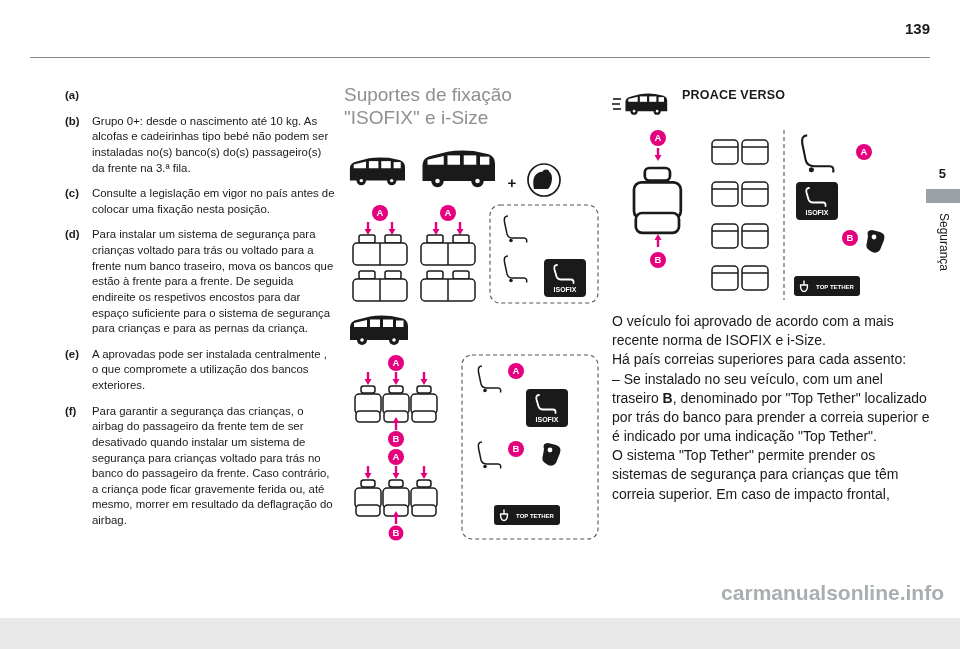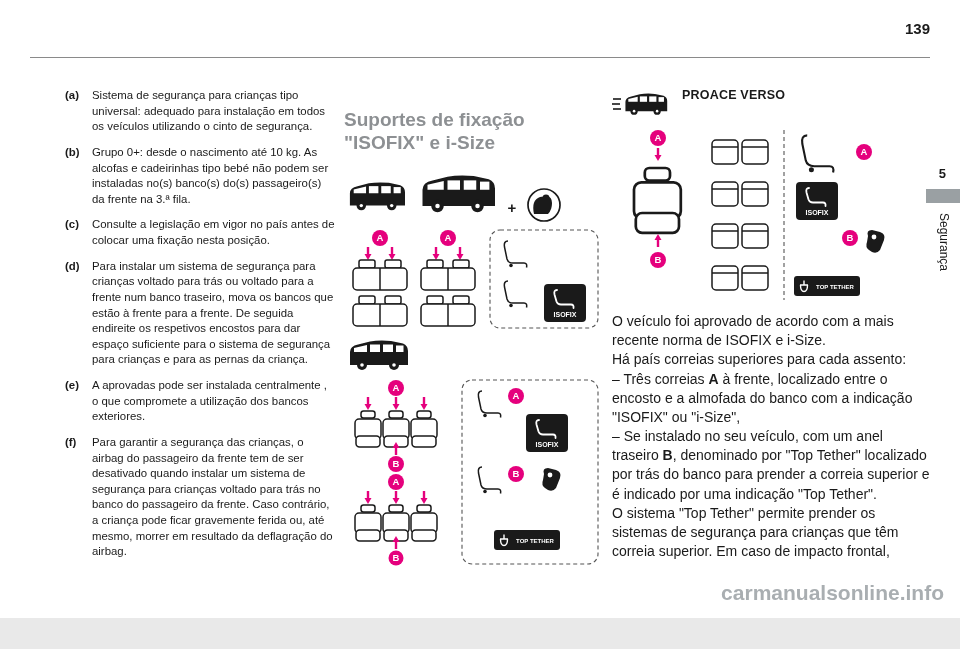--- a/index.html
+++ b/index.html
@@ -12,21 +12,21 @@
   .top-rule { position:absolute; left:30px; right:30px; top:57px; height:1px; background:#8a8a8a; }
   .page-number { position:absolute; top:20px; right:30px; font-size:15px; font-weight:bold; }
 
   
   .col-left { position:absolute; left:65px; top:88px; width:270px; }
   .item { display:flex; margin-bottom:10px; font-size:11.4px; line-height:1.37; }
   .item .label { font-weight:bold; width:27px; flex-shrink:0; }
 
   
   .col-mid { position:absolute; left:344px; top:84px; width:260px; }
-  .mid-heading { font-size:19px; font-weight:700; color:#8d9093; line-height:1.2; margin-bottom:12px;margin-top:25px; }
+  .mid-heading { font-size:19px; font-weight:400; color:#8d9093; line-height:1.2; margin-bottom:12px; }
   .fig { display:block; margin-bottom:5px; }
 
   
   .col-right { position:absolute; left:612px; top:88px; width:318px; }
   .right-header { display:flex; align-items:flex-start; gap:14px; height:34px; margin-bottom:4px; }
   .model-name { font-size:12.5px; font-weight:bold; letter-spacing:0.2px; }
   .right-text { font-size:14px; line-height:1.37; margin-top:8px; }
   .right-text p { margin:0; }
 
   
@@ -100,21 +100,20 @@
       </g>
     </defs>
   </svg>
 
   <div class="page-number">139</div>
   <div class="top-rule"></div>
 
   <div class="col-left">
     <div class="item">
       <span class="label">(a)</span>
-      <span>Sistema de segurança para crianças tipo universal: adequado para instalação em todos os veículos utilizando o cinto de segurança.</span>
     </div>
     <div class="item">
       <span class="label">(b)</span>
       <span>Grupo 0+: desde o nascimento até 10 kg. As alcofas e cadeirinhas tipo bebé não podem ser instaladas no(s) banco(s) do(s) passageiro(s) da frente na 3.ª fila.</span>
     </div>
     <div class="item">
       <span class="label">(c)</span>
       <span>Consulte a legislação em vigor no país antes de colocar uma fixação nesta posição.</span>
     </div>
     <div class="item">
@@ -280,21 +279,20 @@
         <circle r="8" class="magenta"></circle>
           <text y="3.4" class="markerText">B</text>
       </g>
       <use href="#tether" transform="translate(254,104)"></use>
       <use href="#topTetherBox" transform="translate(182,150)"></use>
     </svg>
 
     <div class="right-text">
       <p>O veículo foi aprovado de acordo com a mais recente norma de ISOFIX e i-Size.</p>
       <p>Há país correias superiores para cada assento:</p>
-      <p><span>–  Três correias </span><b>A</b><span> à frente, localizado entre o encosto e a almofada do banco com a indicação "ISOFIX" ou "i-Size",</span></p>
       <p><span>–  Se instalado no seu veículo, com um anel traseiro </span><b>B</b><span>, denominado por "Top Tether" localizado por trás do banco para prender a correia superior e é indicado por uma indicação "Top Tether".</span></p>
       <p>O sistema "Top Tether" permite prender os sistemas de segurança para crianças que têm correia superior. Em caso de impacto frontal,</p>
     </div>
   </div>
 
   <div class="tab-number">5</div>
   <div class="tab-bar"></div>
   <div class="tab-title">Segurança</div>
 
   <div class="watermark">carmanualsonline.info</div>

